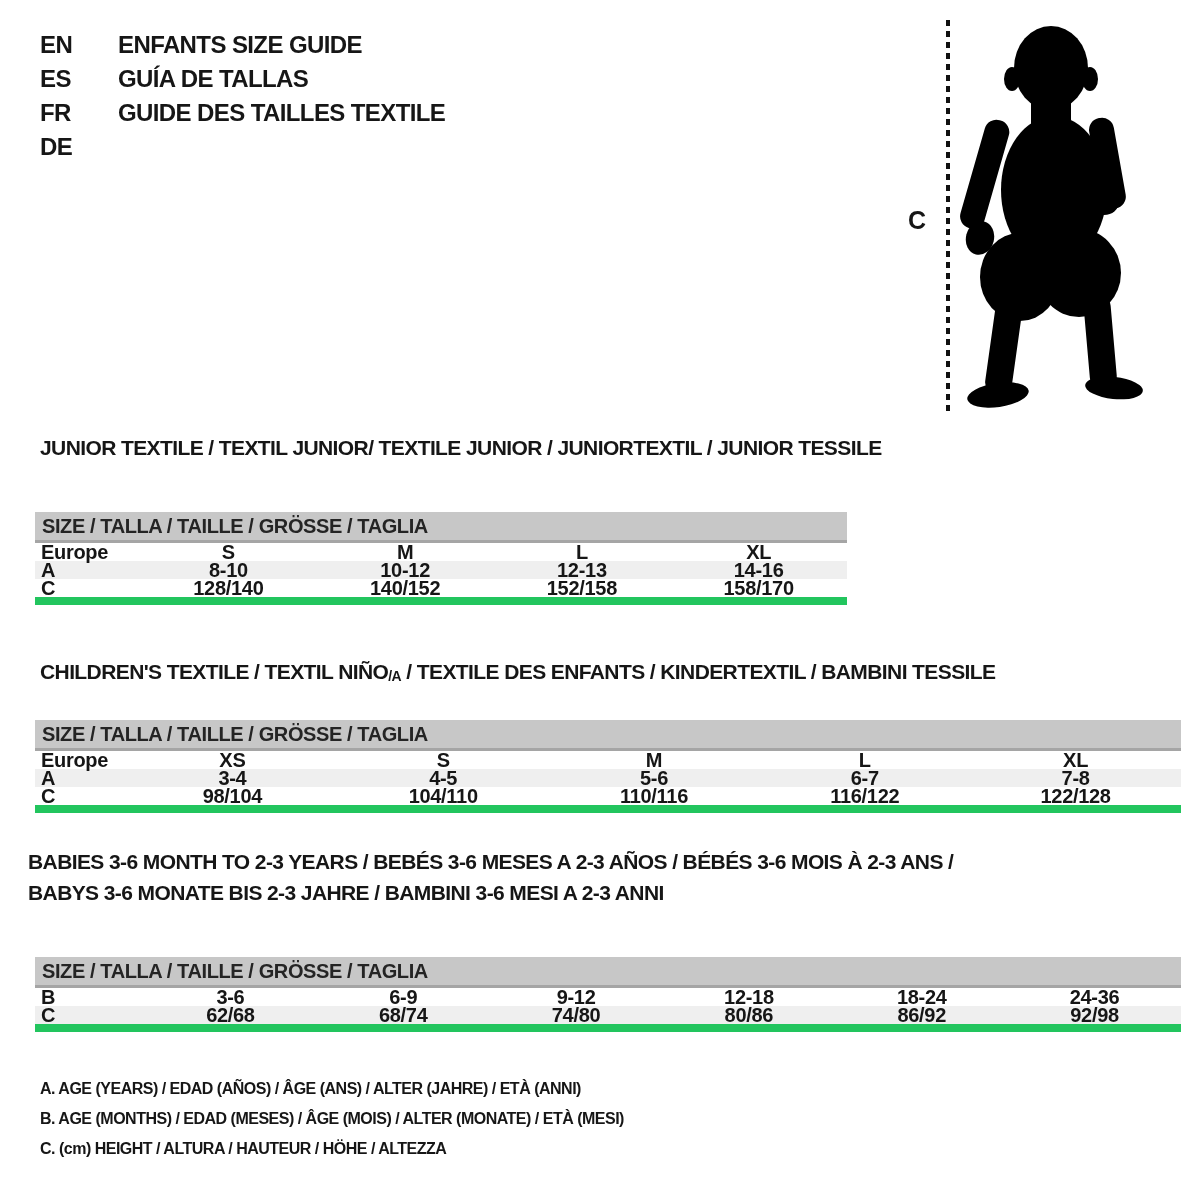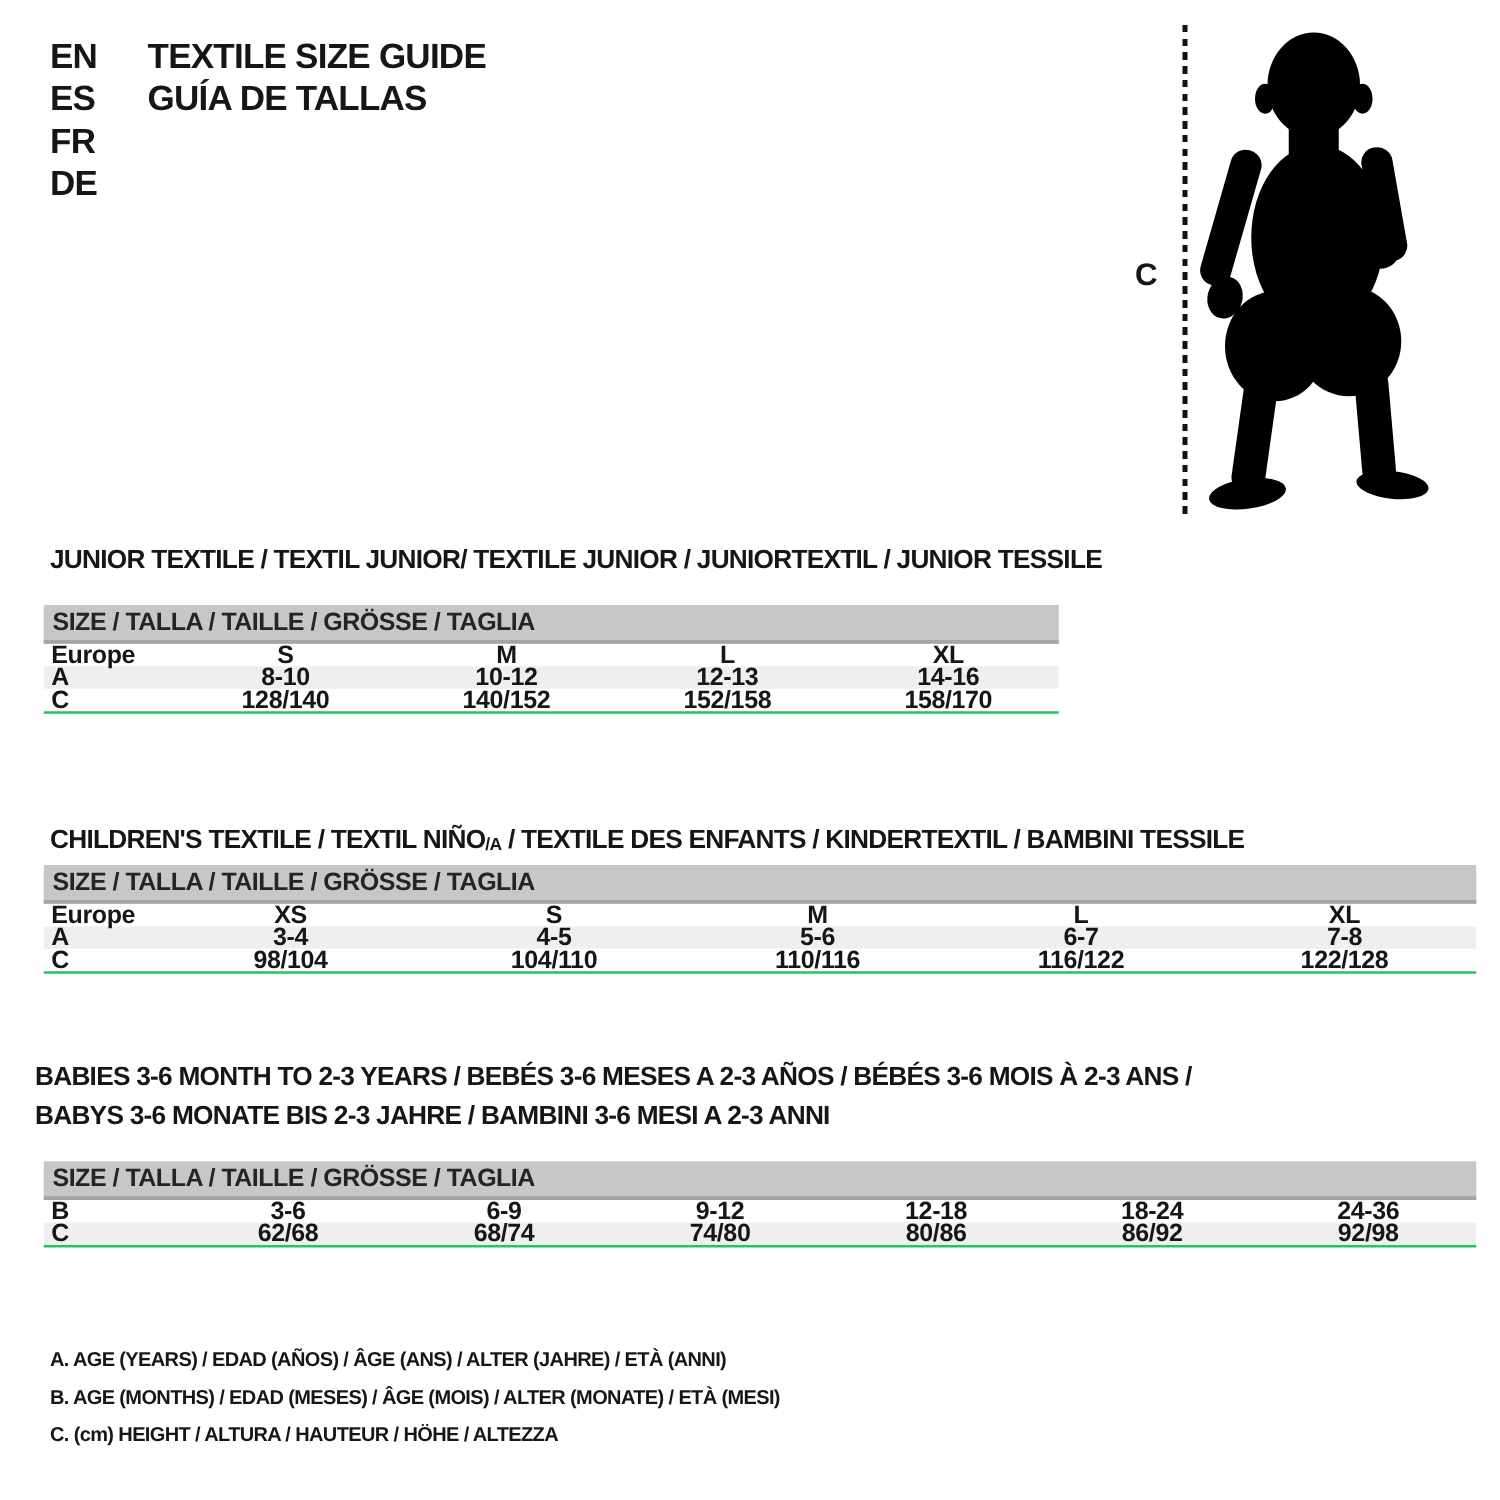--- a/index.html
+++ b/index.html
@@ -6,40 +6,40 @@
   body{
     width:1200px;height:1200px;position:relative;background:#ffffff;
     font-family:"Liberation Sans", sans-serif;font-weight:700;color:#161616;
     -webkit-font-smoothing:antialiased;overflow:hidden;
   }
   .abs{position:absolute;}
   .nowrap{white-space:nowrap;}
 
   
   .lang-block{left:40px;top:28px;}
-  .lang-row{display:flex;height:34px;align-items:center;font-size:28px;letter-spacing:-0.6px;}
+  .lang-row{display:flex;height:34px;align-items:center;font-size:24px;letter-spacing:-0.6px;}
   .lang-code{width:78px;}
 
   
   .measure-label{left:908px;top:206px;font-size:25px;}
   .measure-line{
     left:946px;top:20px;width:3.5px;height:396px;
     background:repeating-linear-gradient(to bottom,#111 0 6px,transparent 6px 11px);
   }
   .figure-svg{left:958px;top:22px;}
 
   
   .section-title{font-size:21px;letter-spacing:-0.6px;}
   .title-junior{left:40px;top:436px;}
   .title-children{left:40px;top:660px;}
   .title-babies{left:28px;top:846px;line-height:31px;}
   .sub-small{font-size:14px;vertical-align:-2px;}
 
   
-  .size-table{border-bottom:2px solid #22c55e;}
+  .size-table{border-bottom:8px solid #22c55e;margin-top:28px;}
   .tbl-junior{left:35px;top:484px;width:812px;}
   .tbl-children{left:35px;top:692px;width:1146px;}
   .tbl-babies{left:35px;top:929px;width:1146px;}
   .tbl-header{
     height:28px;line-height:28px;background:#c7c7c7;border-bottom:3px solid #a5a5a5;
     padding-left:7px;font-size:20px;letter-spacing:-0.4px;color:#242424;
   }
   .tbl-row{display:flex;height:18px;align-items:center;font-size:20px;letter-spacing:-0.3px;}
   .tbl-row.shaded{background:#efefef;}
   .row-label{padding-left:6px;text-align:left;}
@@ -50,28 +50,29 @@
 
   
   .legend{left:40px;top:1074px;font-size:16px;line-height:30px;letter-spacing:-0.5px;}
 </style>
 </head>
 <body>
 
 <div class="abs lang-block">
   <div class="lang-row">
     <span class="lang-code">EN</span>
-    <span class="lang-title nowrap">TEXTILE SIZE GUIDE</span>
+    <span class="lang-title nowrap">ENFANTS SIZE GUIDE</span>
   </div>
   <div class="lang-row">
     <span class="lang-code">ES</span>
     <span class="lang-title nowrap">GUÍA DE TALLAS</span>
   </div>
   <div class="lang-row">
     <span class="lang-code">FR</span>
+    <span class="lang-title nowrap">GUIDE DES TAILLES TEXTILE</span>
   </div>
   <div class="lang-row">
     <span class="lang-code">DE</span>
   </div>
 </div>
 
 <div class="abs measure-label">C</div>
 <div class="abs measure-line"></div>
 <svg class="abs figure-svg" viewBox="0 0 190 394" width="190" height="394" aria-hidden="true">
   <g fill="#000000">

